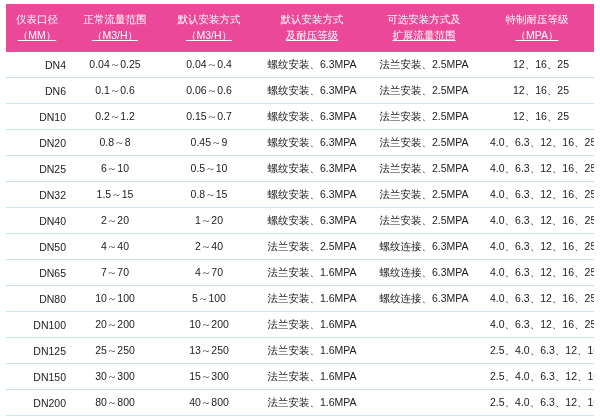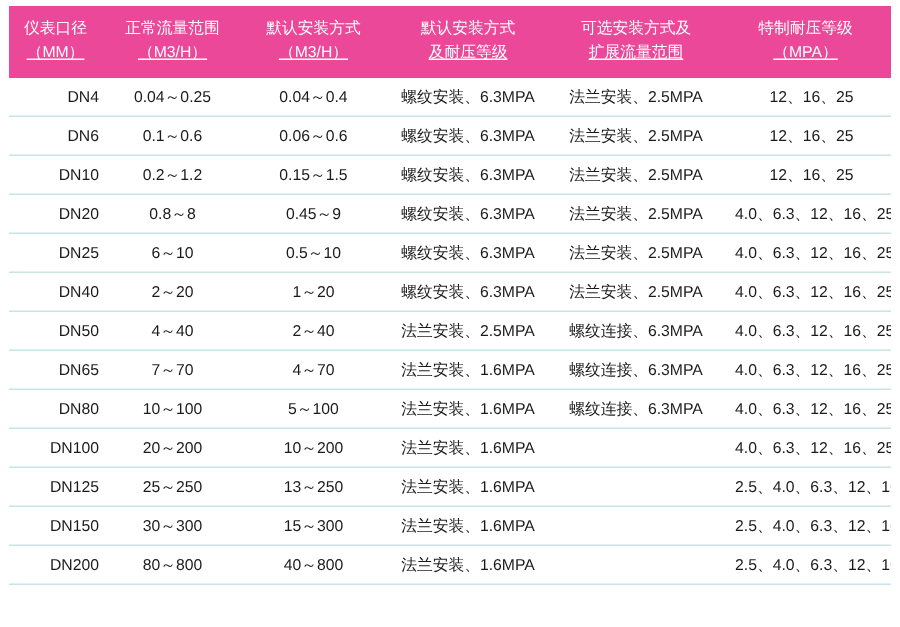--- a/index.html
+++ b/index.html
@@ -123,21 +123,21 @@
           <td class="col-dn">DN6</td>
           <td>0.1～0.6</td>
           <td>0.06～0.6</td>
           <td>螺纹安装、6.3MPA</td>
           <td>法兰安装、2.5MPA</td>
           <td class="col-last">12、16、25</td>
         </tr>
         <tr>
           <td class="col-dn">DN10</td>
           <td>0.2～1.2</td>
-          <td>0.15～1.5</td>
+          <td>0.15～0.7</td>
           <td>螺纹安装、6.3MPA</td>
           <td>法兰安装、2.5MPA</td>
           <td class="col-last">12、16、25</td>
         </tr>
         <tr>
           <td class="col-dn">DN20</td>
           <td>0.8～8</td>
           <td>0.45～9</td>
           <td>螺纹安装、6.3MPA</td>
           <td>法兰安装、2.5MPA</td>
@@ -145,20 +145,28 @@
         </tr>
         <tr>
           <td class="col-dn">DN25</td>
           <td>6～10</td>
           <td>0.5～10</td>
           <td>螺纹安装、6.3MPA</td>
           <td>法兰安装、2.5MPA</td>
           <td class="col-last">4.0、6.3、12、16、25</td>
         </tr>
         <tr>
+          <td class="col-dn">DN32</td>
+          <td>1.5～15</td>
+          <td>0.8～15</td>
+          <td>螺纹安装、6.3MPA</td>
+          <td>法兰安装、2.5MPA</td>
+          <td class="col-last">4.0、6.3、12、16、25</td>
+        </tr>
+        <tr>
           <td class="col-dn">DN40</td>
           <td>2～20</td>
           <td>1～20</td>
           <td>螺纹安装、6.3MPA</td>
           <td>法兰安装、2.5MPA</td>
           <td class="col-last">4.0、6.3、12、16、25</td>
         </tr>
         <tr>
           <td class="col-dn">DN50</td>
           <td>4～40</td>

